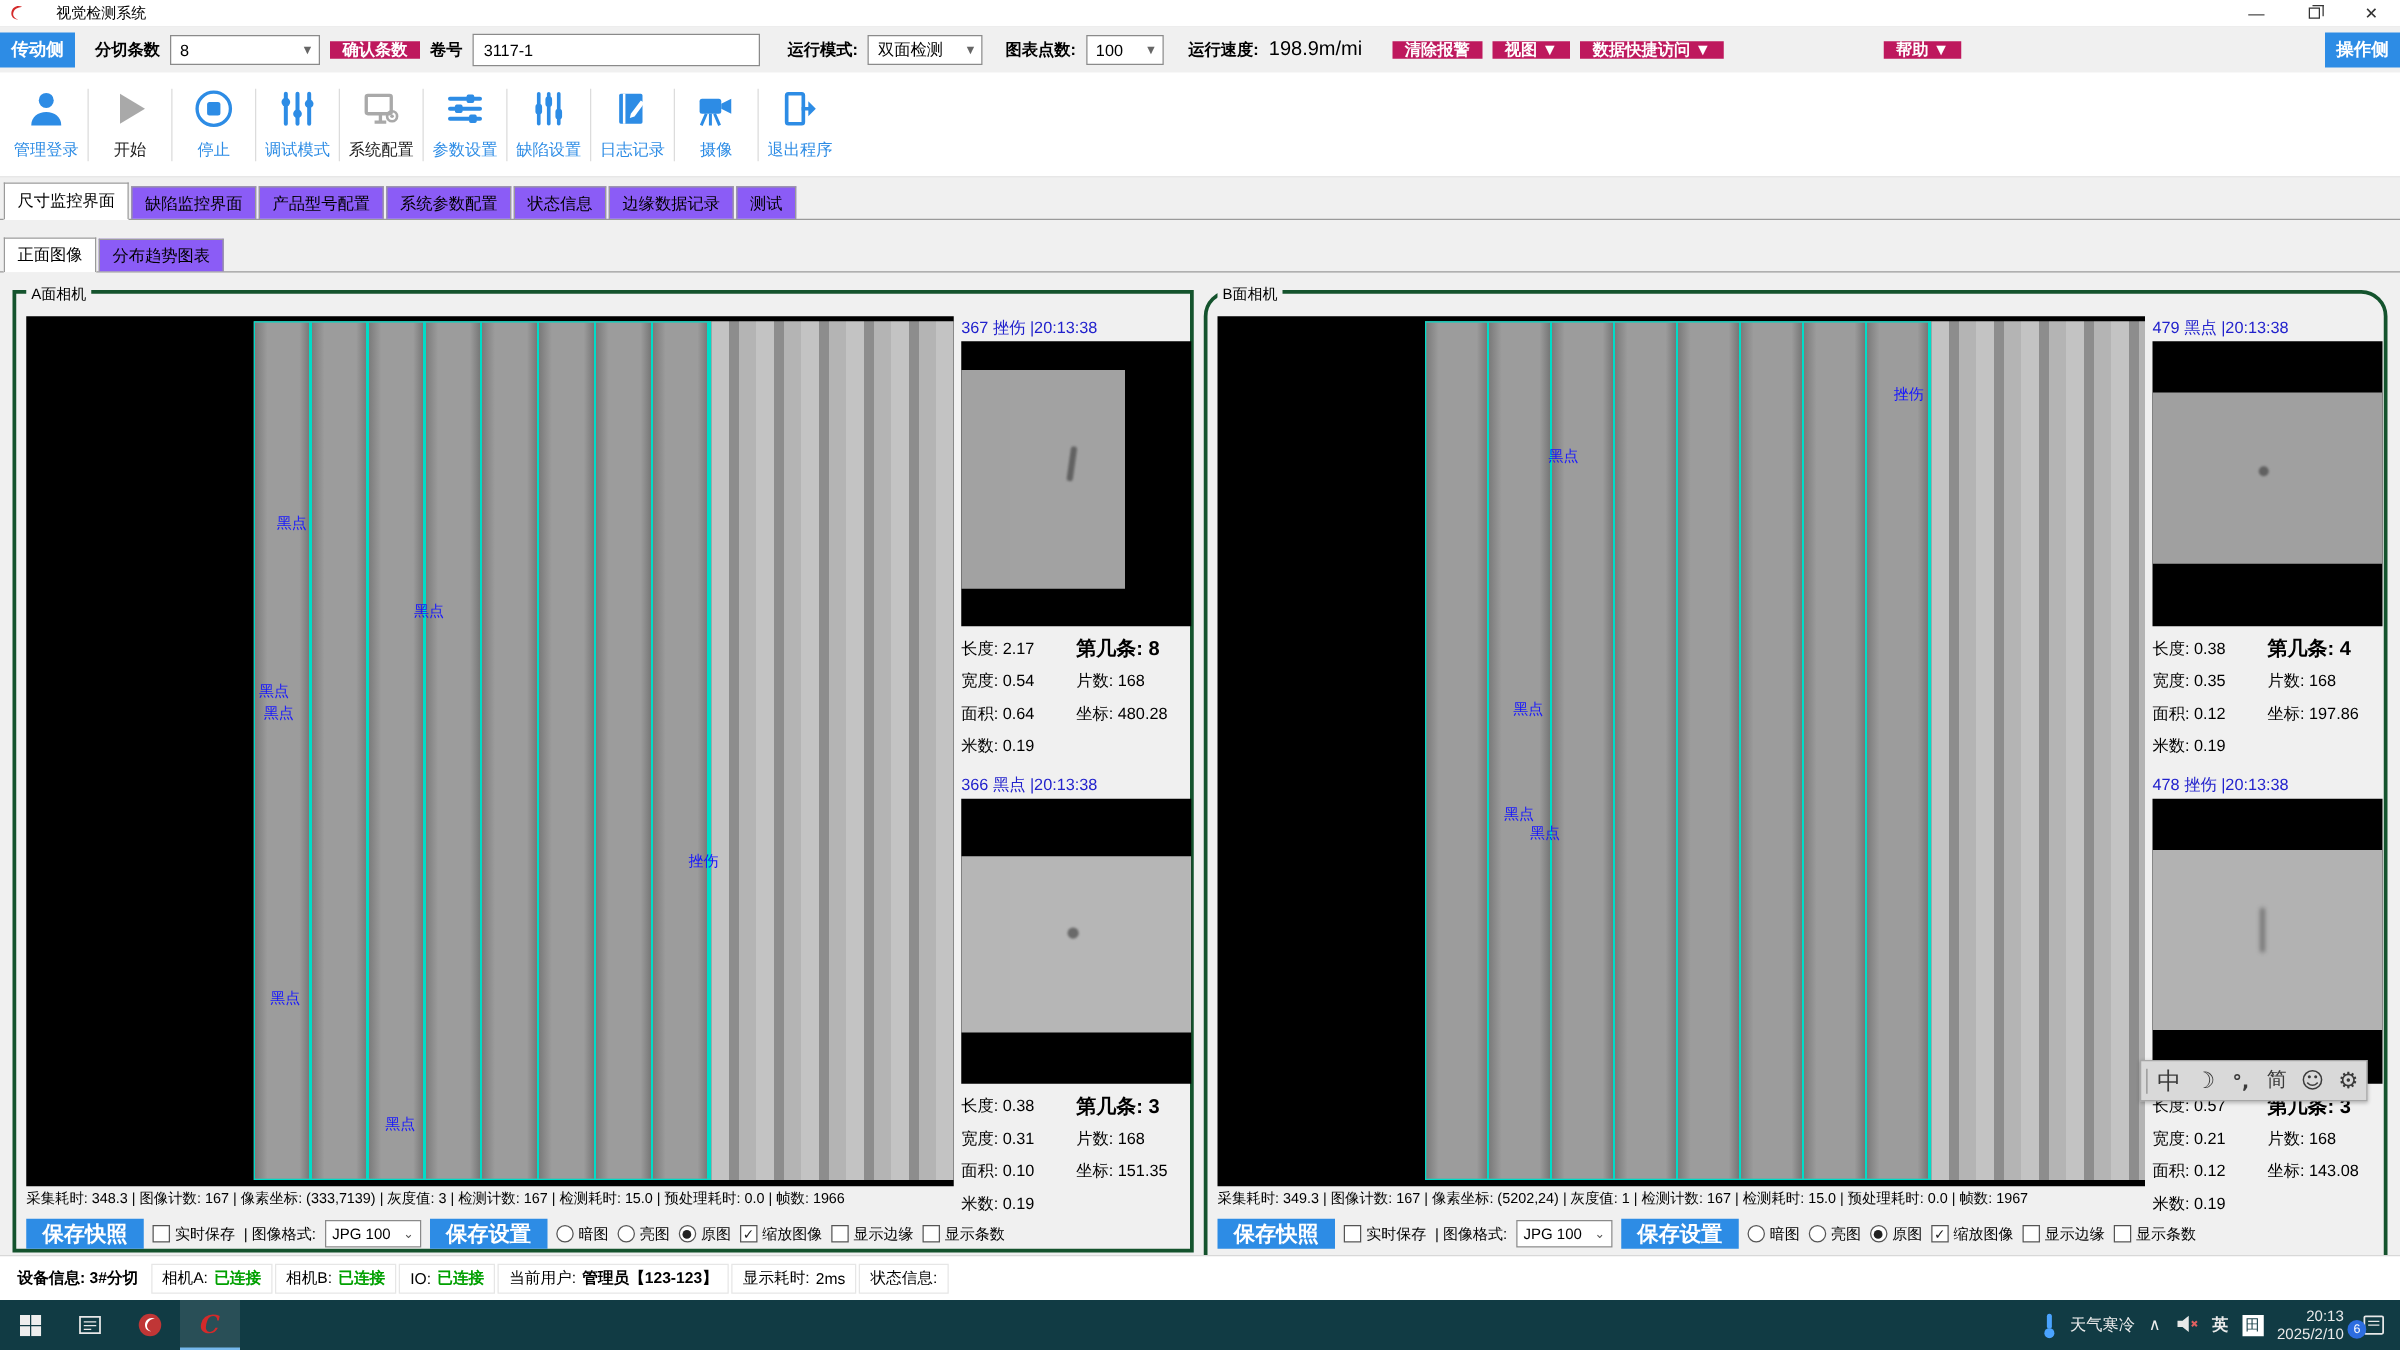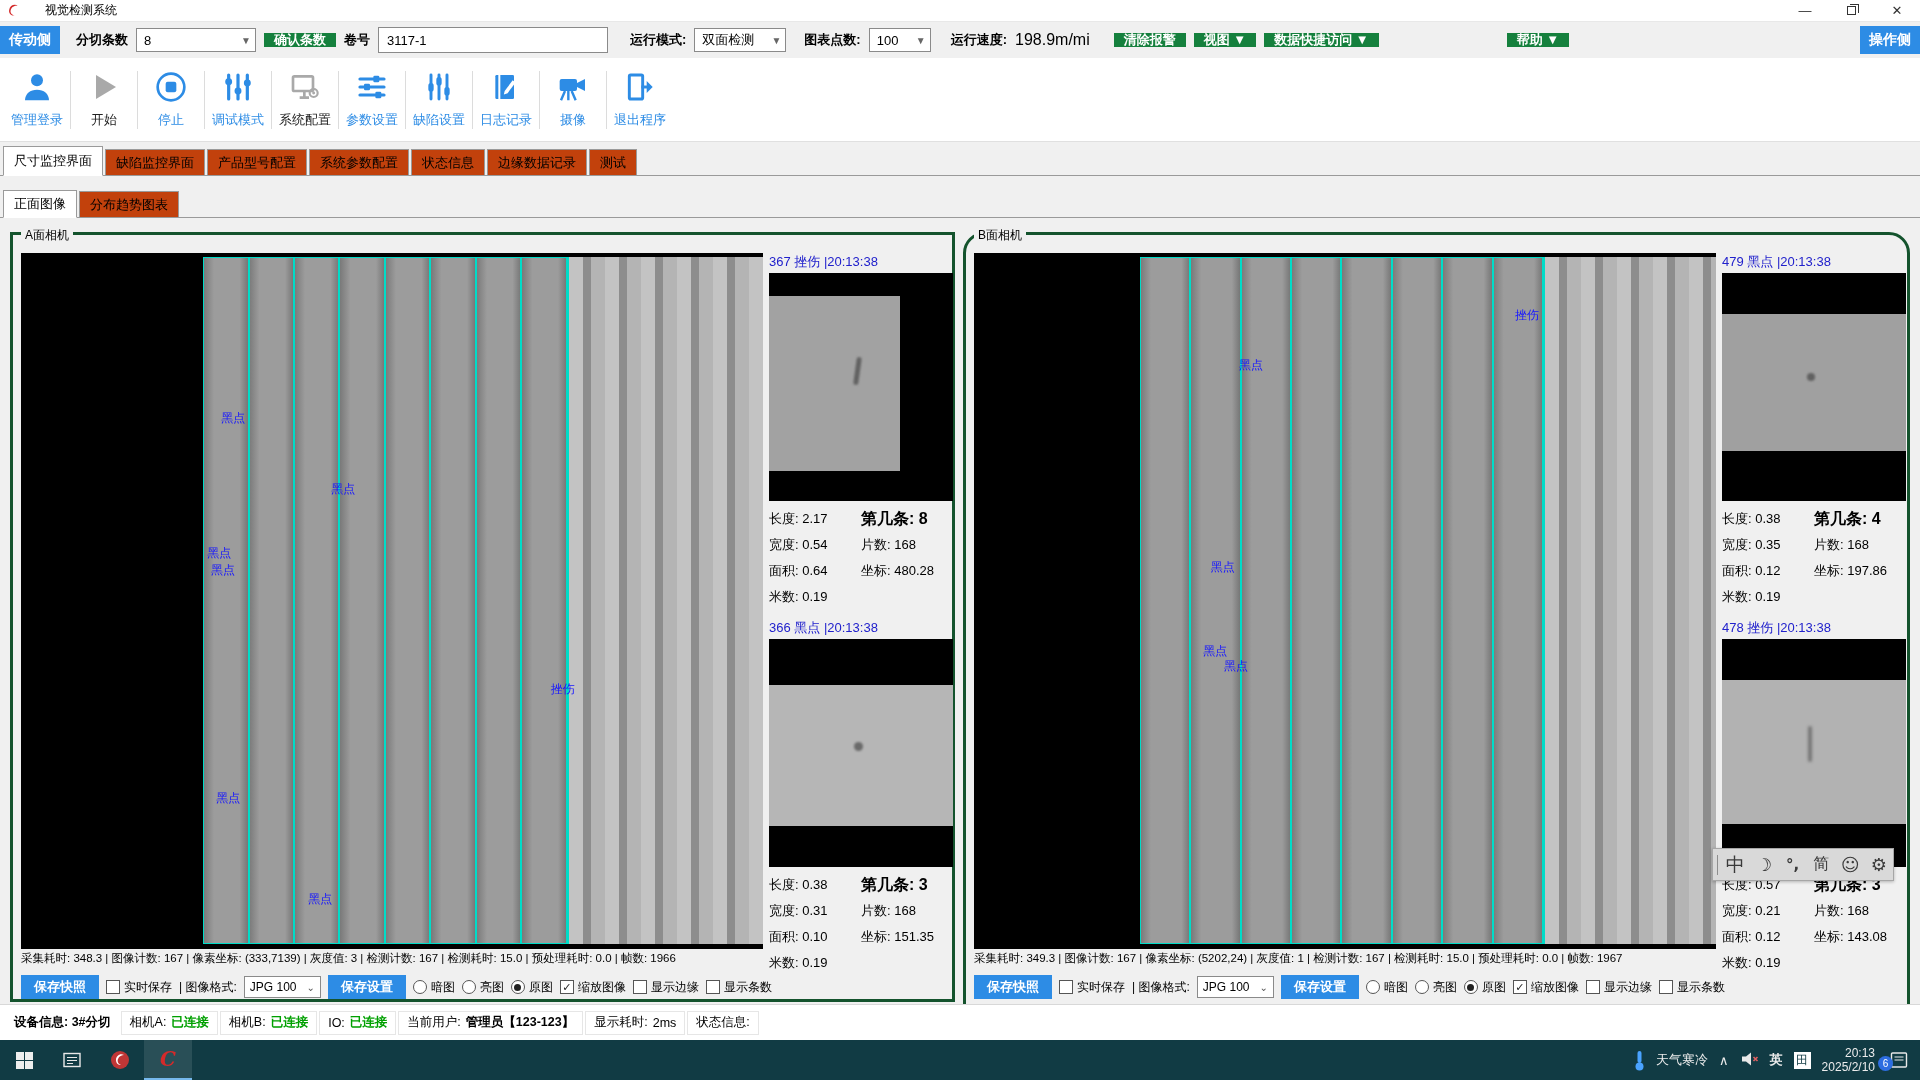--- a/index.html
+++ b/index.html
@@ -14,36 +14,36 @@
   .win-btn { width:46px; height:100%; display:flex; align-items:center; justify-content:center; color:#333; font-size:13px; }
   .restore-glyph { width:9px; height:9px; border:1px solid #333; position:relative; }
   .restore-glyph::before { content:""; position:absolute; left:2px; top:-3px; width:8px; height:8px; border:1px solid #333; border-left:none; border-bottom:none; }
 
   
   .toolbar { position:absolute; top:22px; left:0; right:0; height:36px; background:#f0f0f0; display:flex; align-items:center; gap:8px;border-radius:15px; }
   .side-btn { background:#2d8ce5; color:#fff; font-weight:bold; font-size:14px; height:28px; display:flex; align-items:center; padding:0 9px; }
   .tb-label { font-weight:bold; font-size:13px; white-space:nowrap; }
   .combo { background:#fff; border:1px solid #8a8a8a; height:24px; display:flex; align-items:center; padding:0 4px 0 7px; font-size:13px; }
   .combo .arrow { margin-left:auto; color:#666; font-size:10px; padding-left:8px; }
-  .blue-btn { background:#15803d; color:#fff; font-weight:bold; font-size:13px; height:14px; display:flex; align-items:center; padding:0 10px; white-space:nowrap; }
+  .blue-btn { background:#be185d; color:#fff; font-weight:bold; font-size:13px; height:14px; display:flex; align-items:center; padding:0 10px; white-space:nowrap; }
   .text-input { background:#fff; border:1px solid #8a8a8a; height:26px; display:flex; align-items:center; padding:0 8px; font-size:13px; }
   .speed-val { font-size:16px; white-space:nowrap; }
 
   
   .iconbar { position:absolute; top:58px; left:0; right:0; height:84px; background:#fff; display:flex; align-items:center; border-bottom:1px solid #e0e0e0; padding-left:4px; }
   .icon-item { width:66px; height:72px; display:flex; flex-direction:column; align-items:center; justify-content:center; gap:5px; }
   .icon-item .lbl { font-size:13px; color:#2d8ce5; white-space:nowrap; }
   .icon-item .lbl.dark { color:#222; }
   .icon-sep { width:1px; height:58px; background:#dcdcdc; }
 
   
   .tabrow { position:absolute; left:0; display:flex; align-items:flex-end; padding-left:3px; border-bottom:1px solid #9a9a9a; background:#f0f0f0; }
   .maintabs { top:144px; right:0; height:32px; }
   .subtabs { top:188px; right:0; height:30px; }
-  .tab { height:26px; display:flex; align-items:center; padding:0 10px; border:1px solid #9a9a9a; border-bottom:none; background:#c2410c; margin-right:2px; font-size:13px; white-space:nowrap; }
+  .tab { height:26px; display:flex; align-items:center; padding:0 10px; border:1px solid #9a9a9a; border-bottom:none; background:#8b5cf6; margin-right:2px; font-size:13px; white-space:nowrap; }
   .tab.active { background:#fff; height:30px; margin-bottom:-1px; border-bottom:1px solid #fff; }
   .subtabs .tab.active { height:28px; }
 
   
   .groupbox { position:absolute; border:3px solid #14532d; background:#f0f0f0; }
   .gb-label { position:absolute; top:-8px; left:8px; background:#f0f0f0; padding:0 4px; font-size:12px; }
 
   .cam-img { position:absolute; left:8px; top:18px; width:742px; height:696px; background:#000; overflow:hidden; }
   .strips { position:absolute; top:4px; bottom:5px; border:1px solid #00dcc8;
     background-image:repeating-linear-gradient(90deg,#7b7b7b 0px,#9c9c9c 10px,#9c9c9c calc(12.5% - 10px),#787878 calc(12.5% - 2px),#00dcc8 calc(12.5% - 2px),#00dcc8 12.5%);
@@ -57,21 +57,21 @@
   .thumb { position:relative; width:184px; height:228px; background:#000; overflow:hidden; }
   .thumb .gray { position:absolute; }
   .mark { position:absolute; background:rgba(55,55,55,.6); border-radius:50%; filter:blur(1px); }
   .dinfo { padding-top:5px; height:112px; }
   .dinfo .row { display:flex; height:26px; align-items:center; font-size:13px; }
   .dinfo .c1 { width:92px; }
   .dinfo .strip-no { font-weight:bold; font-size:16px; }
 
   .statusline { position:absolute; left:8px; top:716px; width:742px; font-size:11.5px; white-space:nowrap; overflow:hidden; }
   .cap-controls { position:absolute; left:8px; top:738px; height:28px; display:flex; align-items:center; gap:7px; font-size:12px; white-space:nowrap; }
-  .mini-btn { background:#2d8ce5; color:#fff; font-weight:bold; font-size:13px; height:24px; display:flex; align-items:center; padding:0 13px; }
+  .mini-btn { background:#2d8ce5; color:#fff; font-weight:bold; font-size:17px; height:24px; display:flex; align-items:center; padding:0 13px; }
   .cb { width:14px; height:14px; border:1px solid #555; background:#fff; display:inline-flex; align-items:center; justify-content:center; font-size:11px; color:#222; }
   .radio { width:14px; height:14px; border:1px solid #555; border-radius:50%; background:#fff; display:inline-flex; align-items:center; justify-content:center; }
   .radio.sel::after { content:""; width:7px; height:7px; border-radius:50%; background:#222; }
   .ctl-pair { display:flex; align-items:center; gap:4px; }
   .fmt-select { background:#fff; border:1px solid #8a8a8a; height:22px; display:flex; align-items:center; padding:0 5px; gap:10px; }
 
   
   .appstatus { position:absolute; left:0; right:0; top:1004px; height:36px; background:#fff; border-top:1px solid #d8d8d8; display:flex; align-items:center; padding-left:6px; gap:2px; font-size:12.5px; }
   .st-cell { display:flex; align-items:center; gap:5px; border:1px solid #e6e6e6; height:24px; padding:0 8px; white-space:nowrap; }
   .st-bold { font-weight:bold; }

